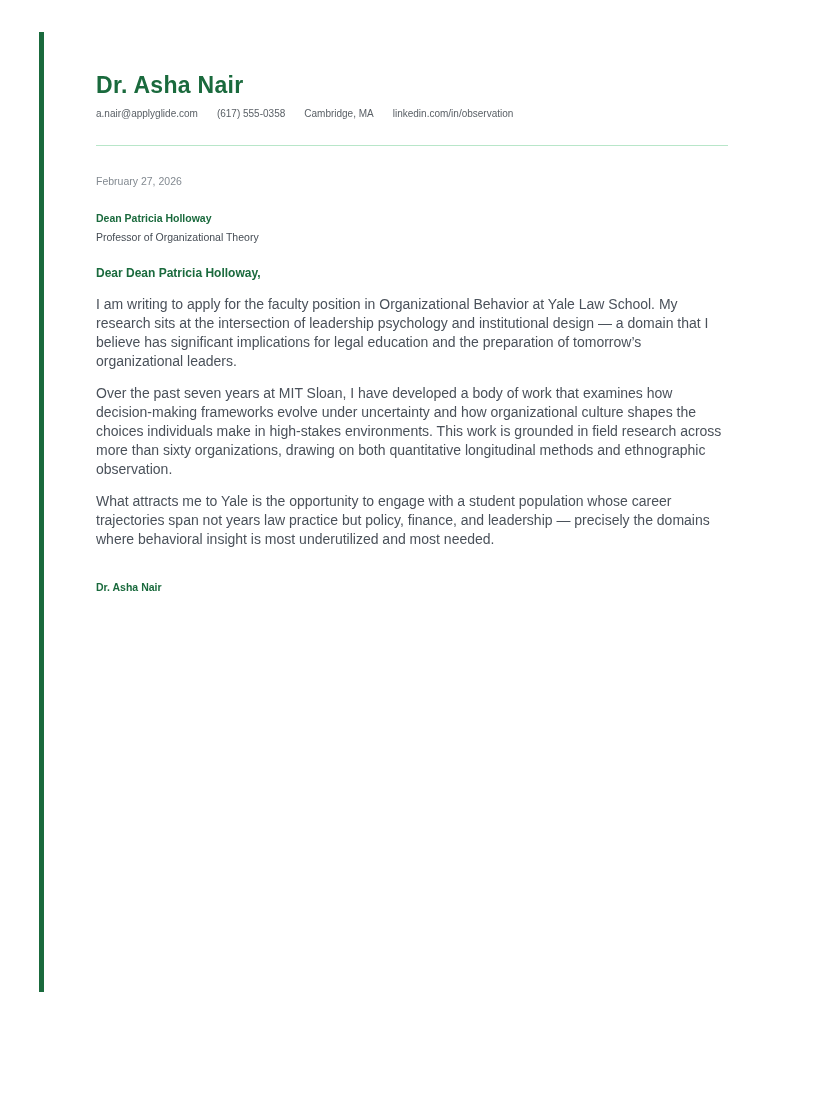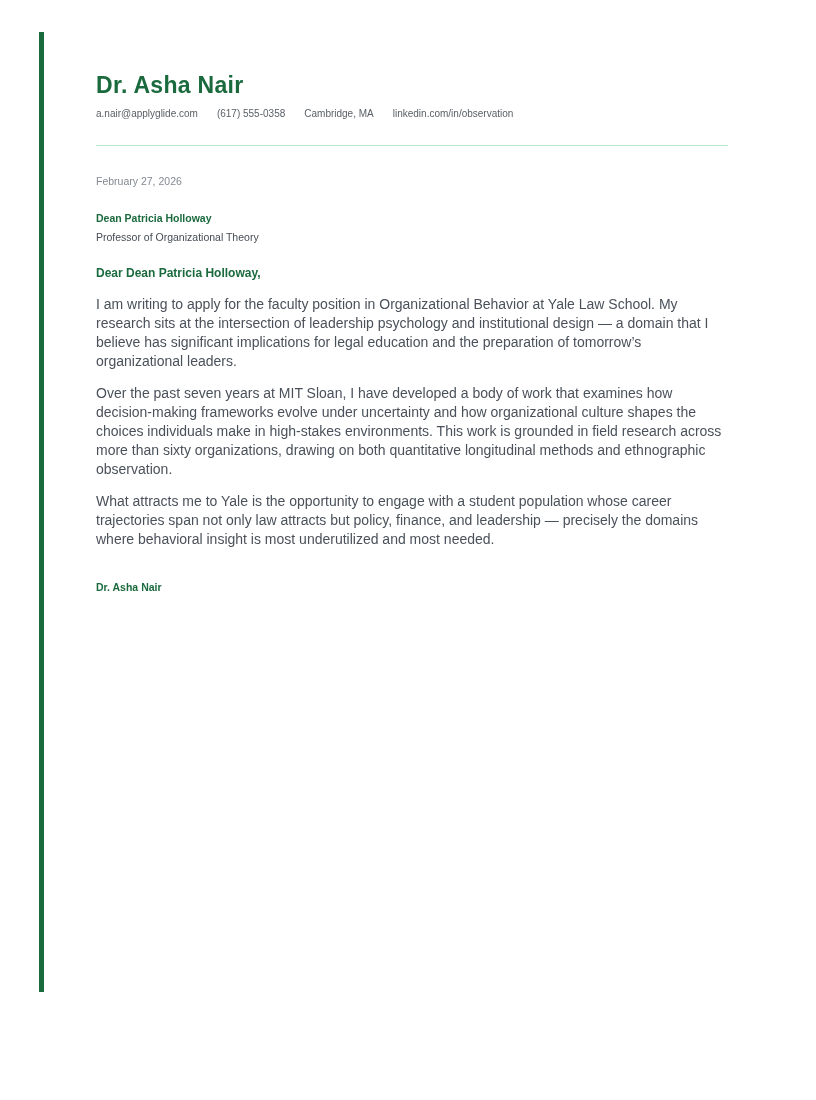--- a/index.html
+++ b/index.html
@@ -124,20 +124,20 @@
     <div class="recipient">
       <div class="green-bold">Dean Patricia Holloway</div>
       <div>Professor of Organizational Theory</div>
     </div>
 
     <div class="salutation">Dear Dean Patricia Holloway,</div>
 
     <div class="body-text">
       <p class="first">I am writing to apply for the faculty position in Organizational Behavior at Yale Law School. My research sits at the intersection of leadership psychology and institutional design — a domain that I believe has significant implications for legal education and the preparation of tomorrow’s organizational leaders.</p>
       <p>Over the past seven years at MIT Sloan, I have developed a body of work that examines how decision-making frameworks evolve under uncertainty and how organizational culture shapes the choices individuals make in high-stakes environments. This work is grounded in field research across more than sixty organizations, drawing on both quantitative longitudinal methods and ethnographic observation.</p>
-      <p>What attracts me to Yale is the opportunity to engage with a student population whose career trajectories span not only law attracts but policy, finance, and leadership — precisely the domains where behavioral insight is most underutilized and most needed.</p>
+      <p>What attracts me to Yale is the opportunity to engage with a student population whose career trajectories span not years law practice but policy, finance, and leadership — precisely the domains where behavioral insight is most underutilized and most needed.</p>
     </div>
 
 
     <div class="signature-name">Dr. Asha Nair</div>
 
   </div>
 </div>
 
 </body></html>

